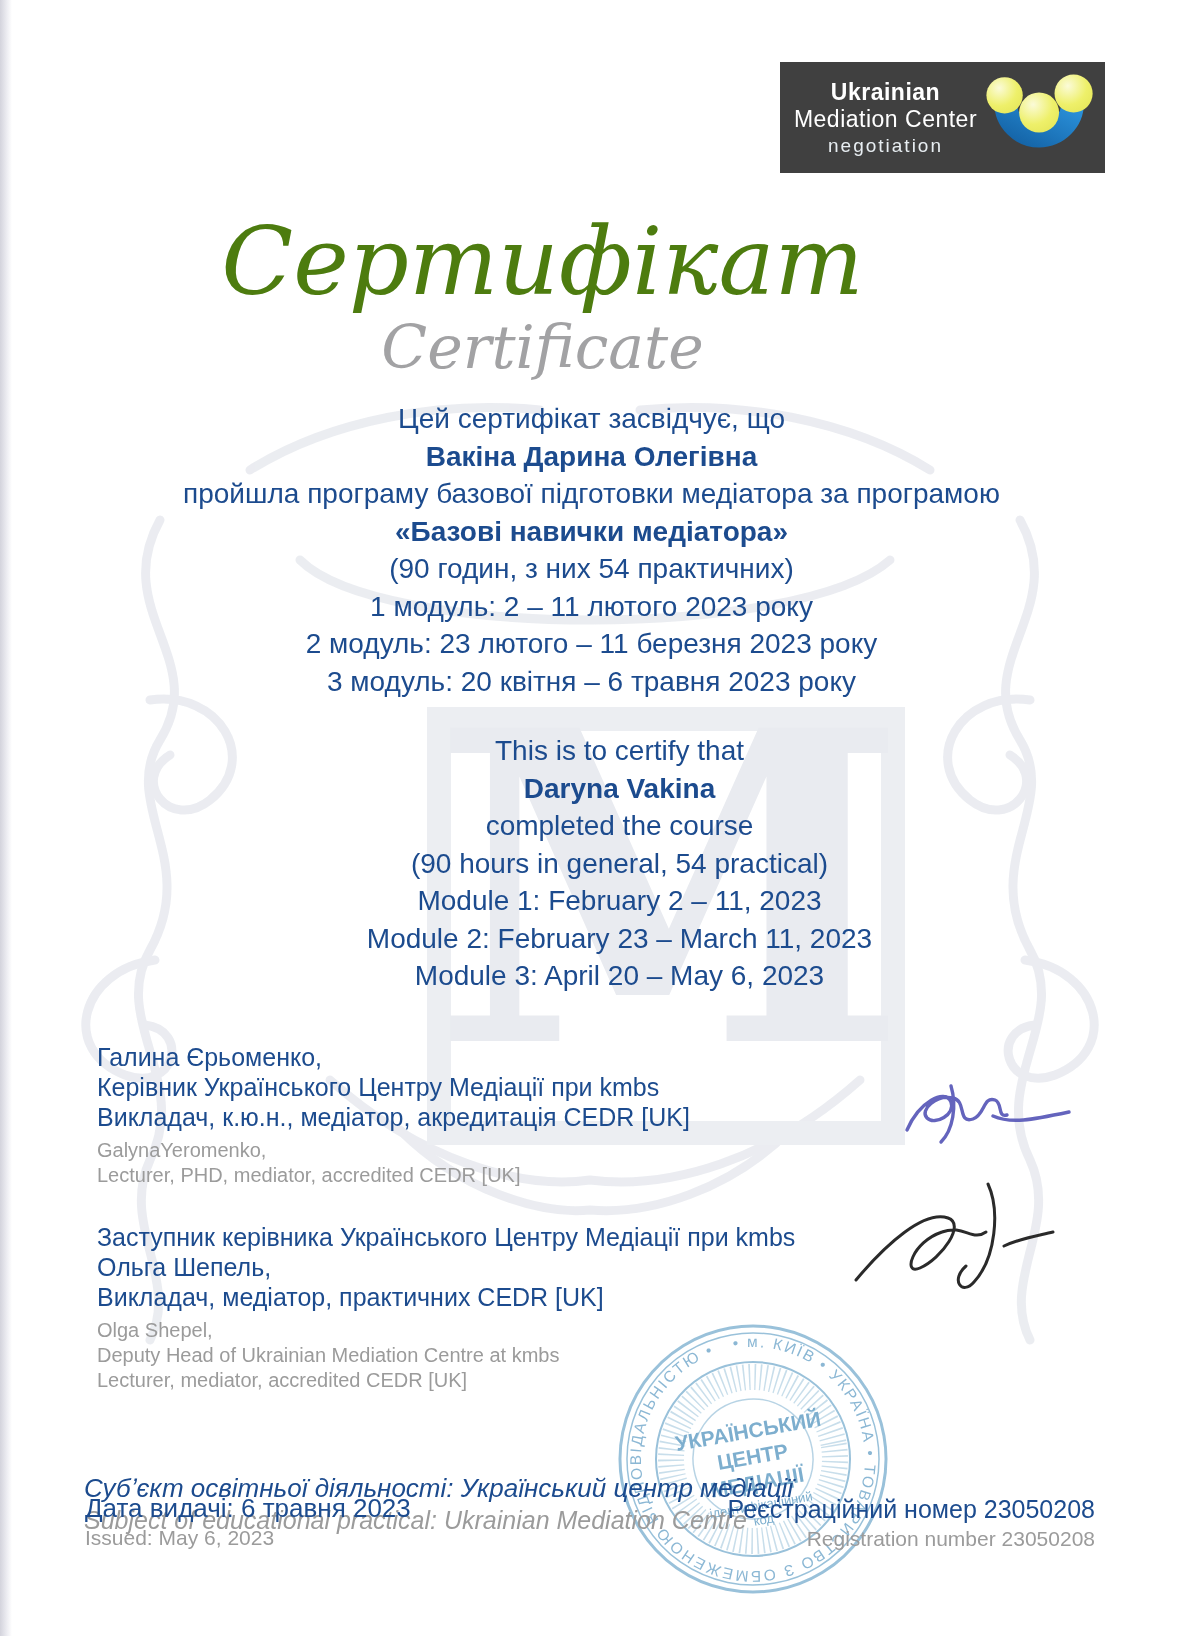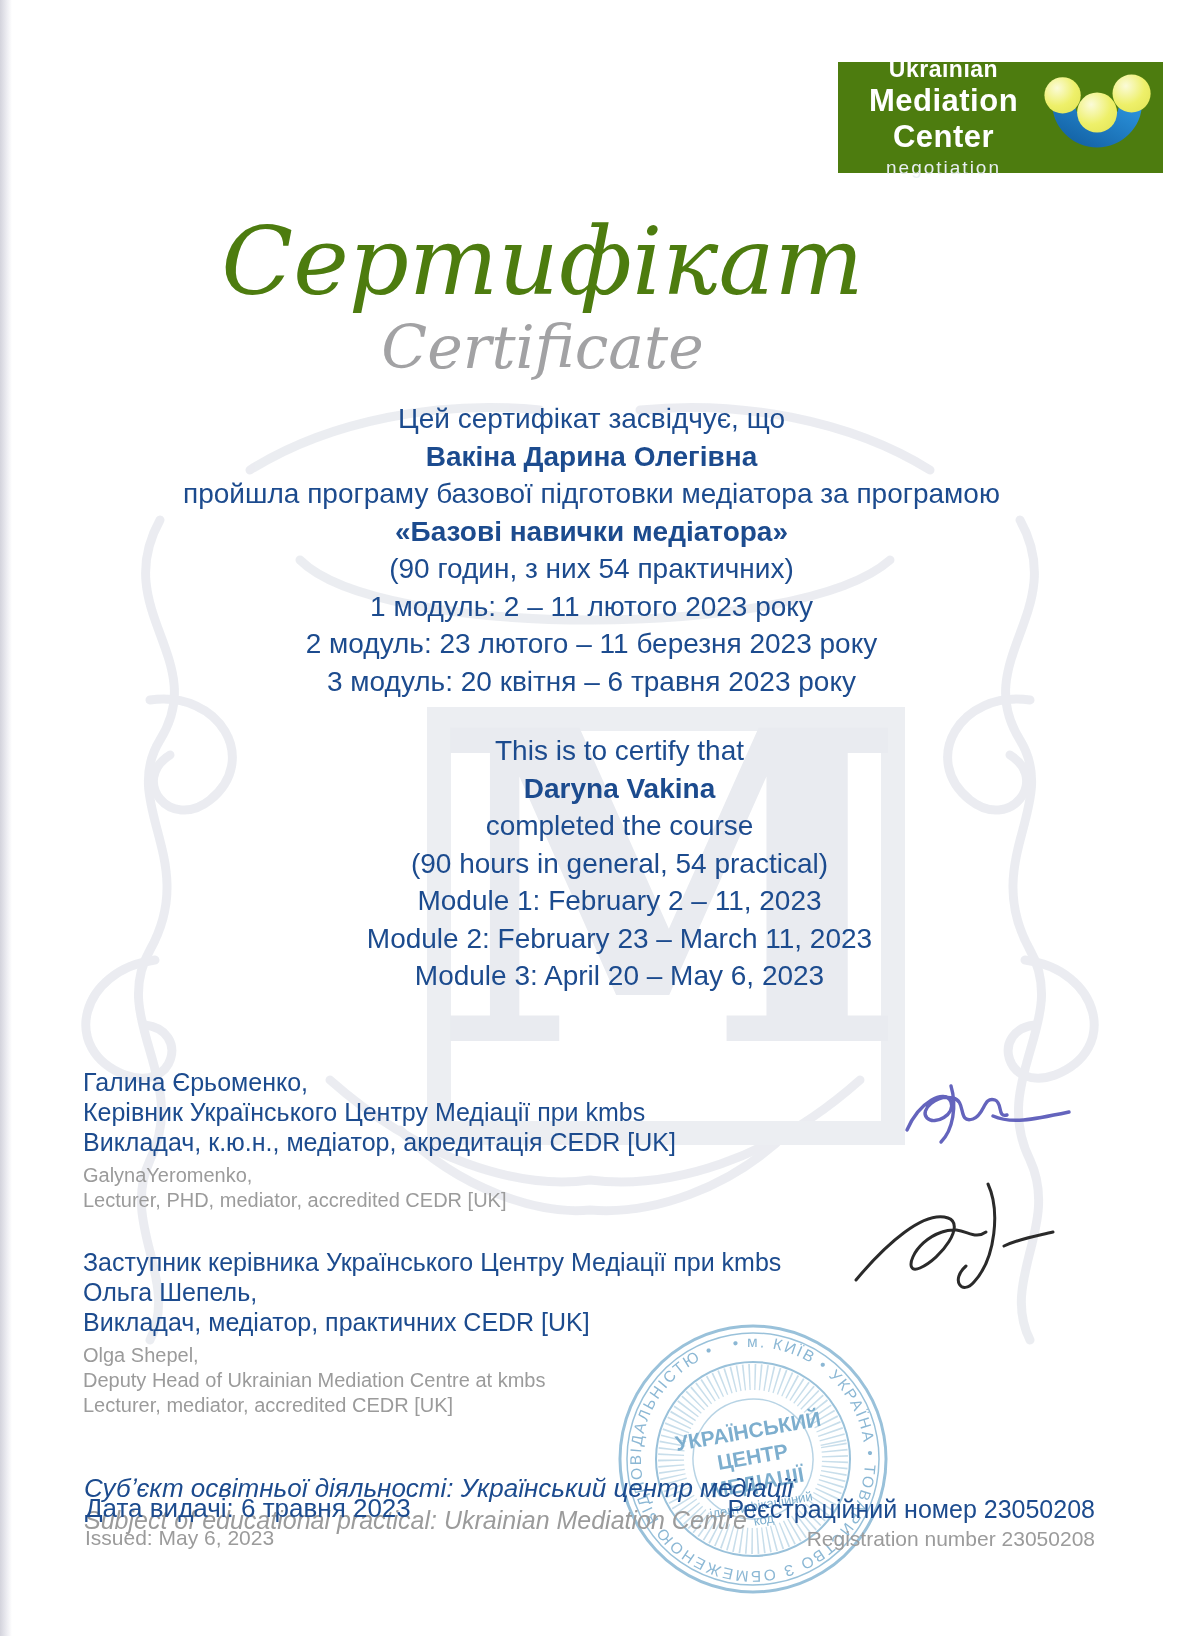--- a/index.html
+++ b/index.html
@@ -8,41 +8,41 @@
   .edge-strip{position:absolute;left:0;top:0;width:12px;height:100%;
         background:linear-gradient(to right,#d3d3dc,#eeeef3 60%,#ffffff);}
   
   .wm{position:absolute;left:0;top:0;width:1179px;height:1636px;z-index:0;pointer-events:none;}
   .wm-square{position:absolute;left:427px;top:707px;width:430px;height:390px;
         border:24px solid #eceef2;}
   .wm-mono{position:absolute;left:380px;top:640px;width:580px;height:520px;
         font-family:"DejaVu Serif",serif;font-weight:bold;font-size:430px;line-height:500px;
         color:#e9ebf0;text-align:center;}
   
-  .logo{position:absolute;left:838px;top:62px;width:325px;height:111px;background:#4d7c0f;
+  .logo{position:absolute;left:780px;top:62px;width:325px;height:111px;background:#404040;
         display:flex;align-items:center;z-index:3;}
   .logo-text{flex:1;text-align:center;color:#ffffff;padding-left:10px;}
   .logo-l1{font-size:23px;font-weight:bold;letter-spacing:.5px;}
-  .logo-l2{font-size:31px;font-weight:bold;letter-spacing:.5px;}
+  .logo-l2{font-size:23px;font-weight:normal;letter-spacing:.5px;}
   .logo-l3{font-size:19px;font-weight:normal;letter-spacing:2px;margin-top:2px;color:#e8eef2;}
   .logo-icon{width:118px;height:100px;margin-right:6px;flex:none;}
   
   .title-wrap{position:absolute;left:0;top:212px;width:1085px;text-align:center;z-index:3;}
   .title-uk{font-family:"DejaVu Serif",serif;font-style:italic;font-weight:normal;
         font-size:94px;line-height:100px;color:#4d7c0f;margin:0;}
   .title-en{font-family:"DejaVu Serif",serif;font-style:italic;font-weight:normal;
         font-size:60px;line-height:66px;color:#a2a2a4;margin:0;margin-top:2px;}
   
   .cert-block{position:absolute;left:0;width:1145px;text-align:center;color:#1c4b8e;
         font-size:28px;line-height:37.5px;z-index:3;padding-left:19px;}
   .cert-uk{top:400px;}
   .cert-en{top:732px;margin-left:28px;}
   .cert-block .b{font-weight:bold;}
   
-  .signer{position:absolute;left:83px;z-index:3;margin-top:25px;}
+  .signer{position:absolute;left:97px;z-index:3;}
   .signer-1{top:1042px;}
   .signer-2{top:1222px;}
   .s-blue{color:#1c4b8e;font-size:25px;line-height:30px;}
   .s-gray{color:#9b9b9b;font-size:20px;line-height:25px;margin-top:6px;}
   
   .subject{position:absolute;left:84px;top:1428px;font-style:italic;z-index:3;margin-top:44px;}
   .subject-uk{color:#1c4b8e;font-size:26px;line-height:32px;}
   .subject-en{color:#9b9b9b;font-size:25px;line-height:32px;}
   .issue{position:absolute;left:85px;top:1492px;z-index:3;}
   .issue-uk{color:#1c4b8e;font-size:26px;line-height:32px;}

